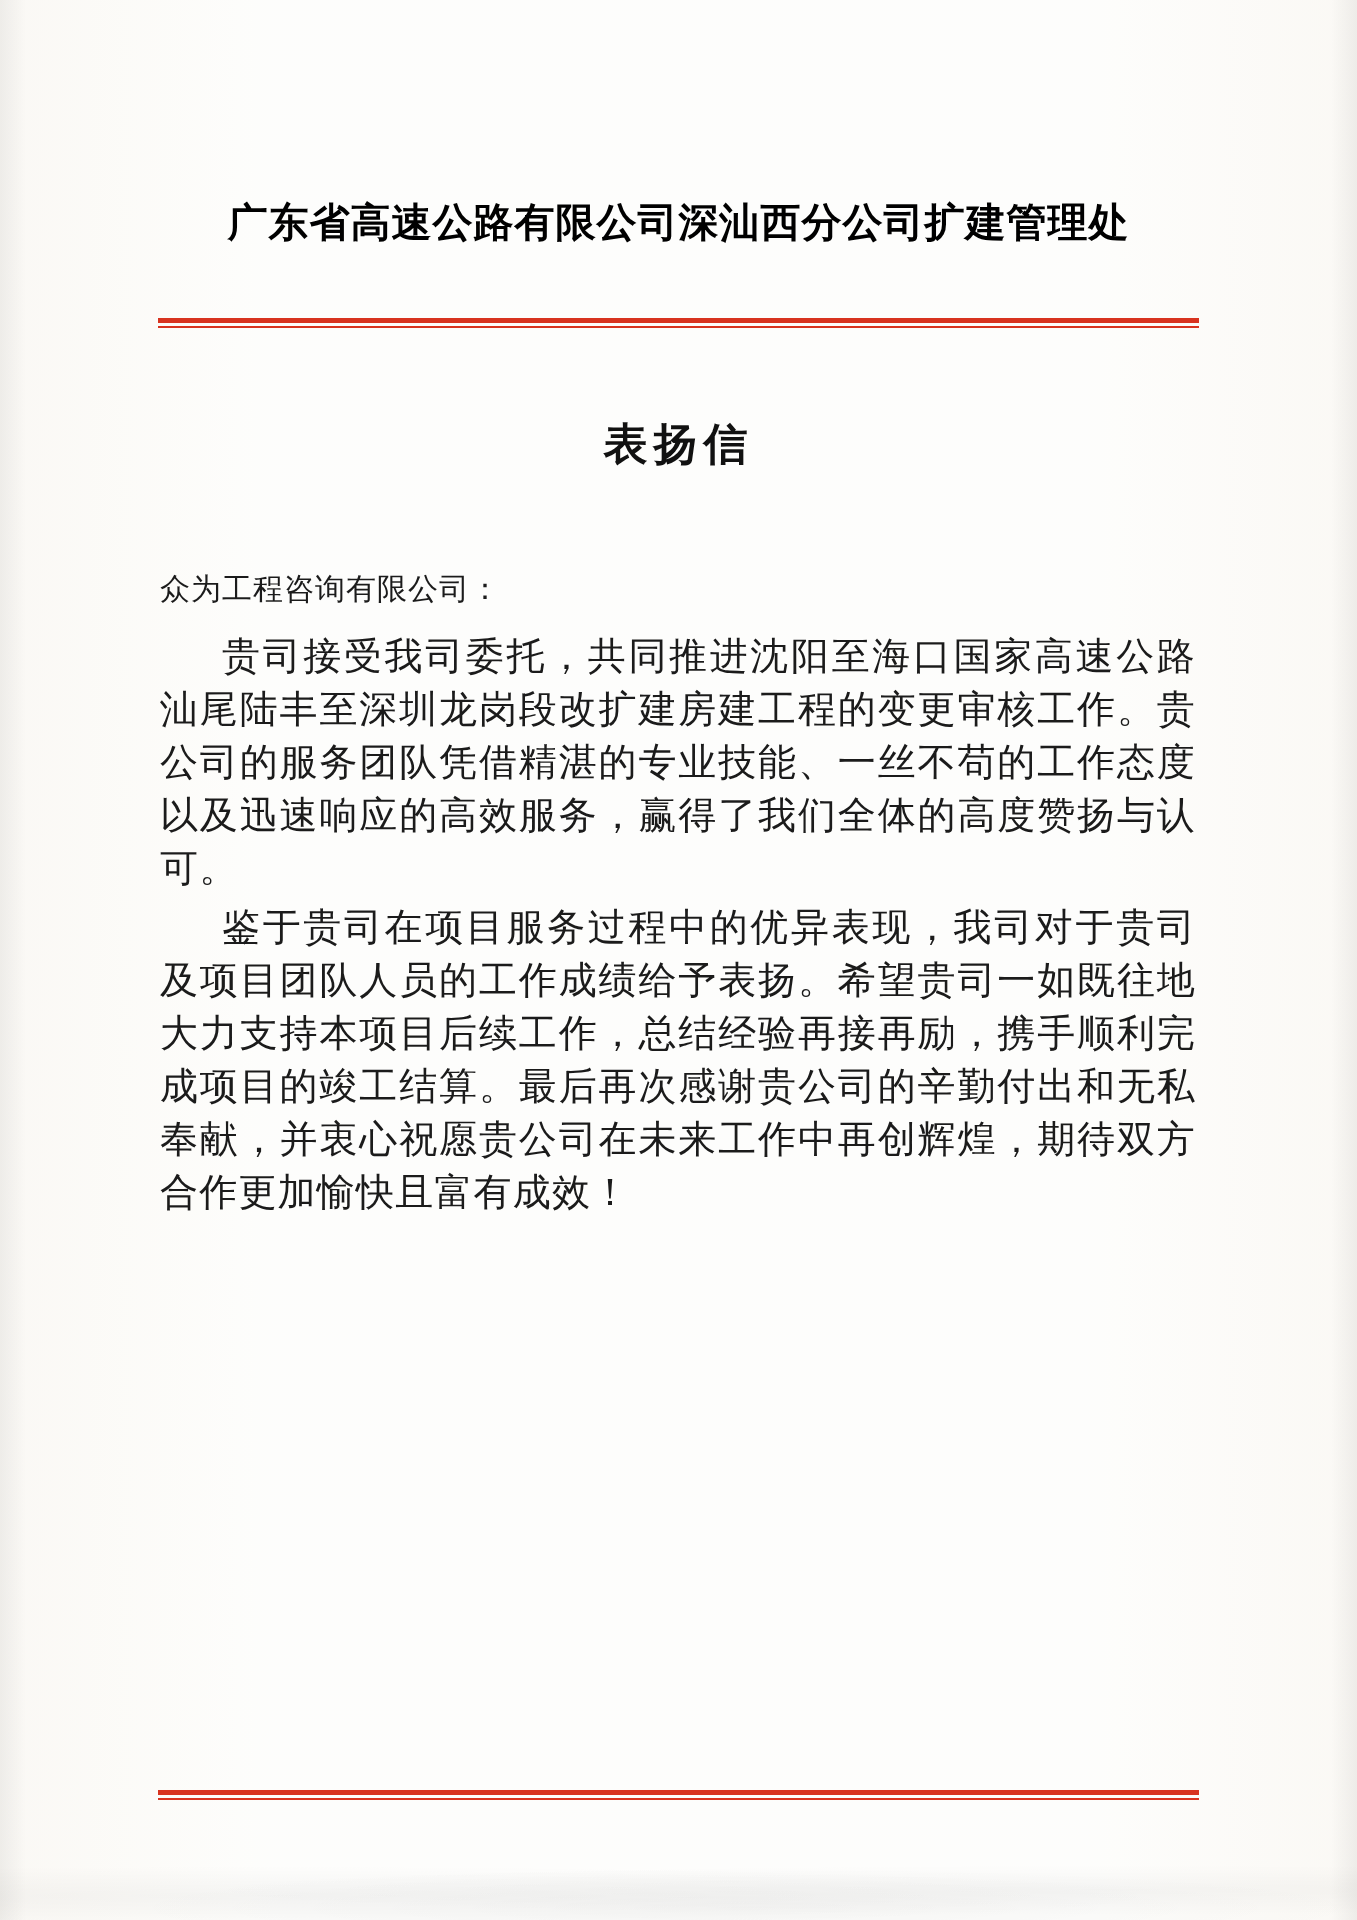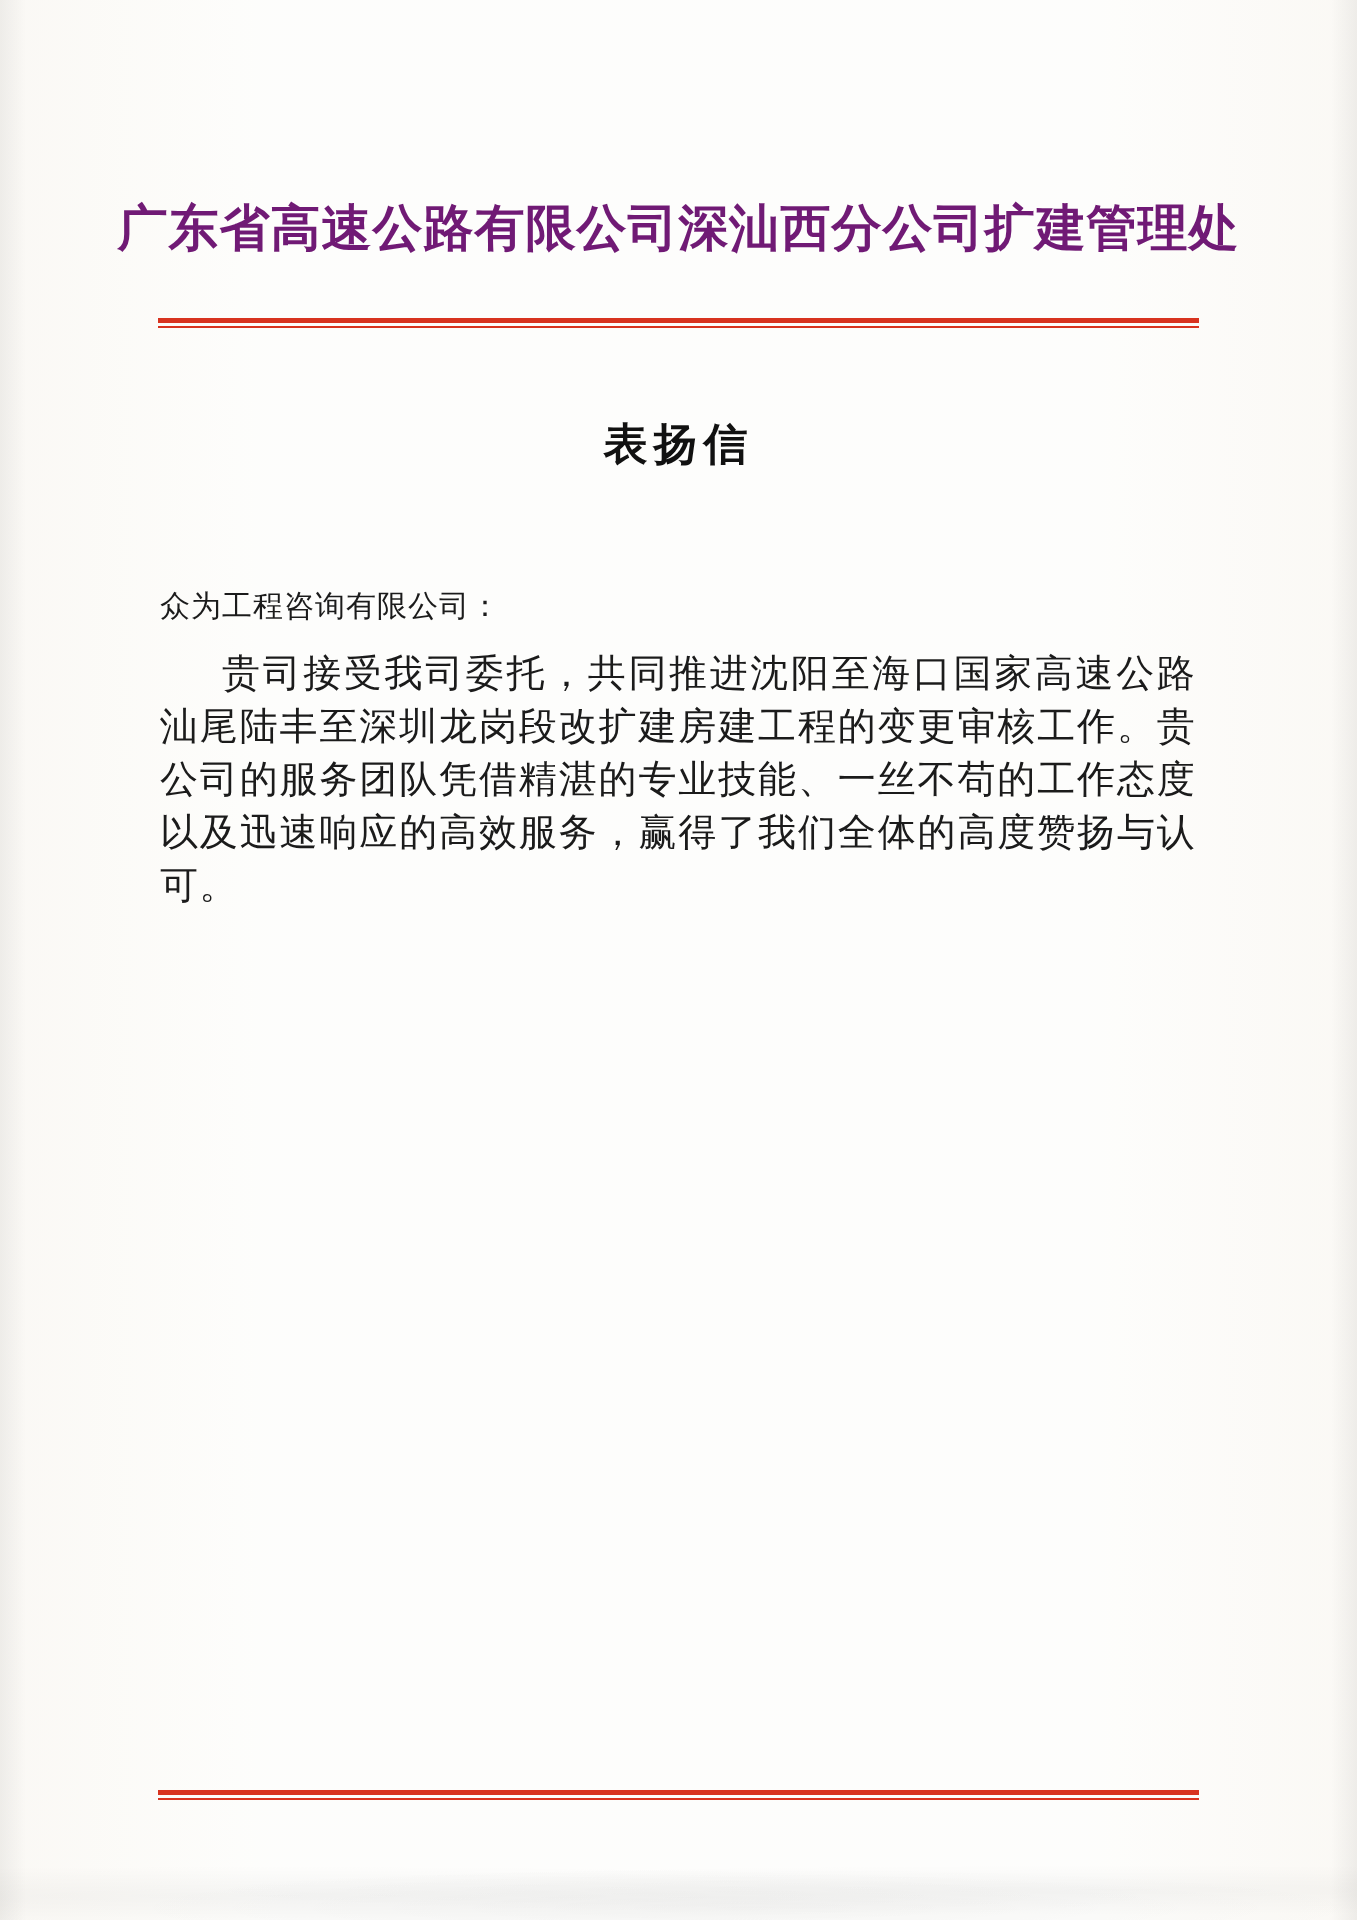--- a/index.html
+++ b/index.html
@@ -33,23 +33,23 @@
   .letterhead {
     position: absolute;
     top: 200px;
     left: 0;
     width: 100%;
     text-align: center;
   }
   .letterhead-title {
     font-family: "DejaVu Serif", "Liberation Serif", serif;
     font-weight: bold;
-    font-size: 50px;
+    font-size: 40px;
     letter-spacing: 1px;
-    color: #701a75;
+    color: #000000;
     line-height: 1.1;
     white-space: nowrap;
   }
   .rule-wrap {
     position: absolute;
     left: 158px;
     width: 1041px;
   }
   .rule-top { top: 318px; }
   .rule-thick {
@@ -68,21 +68,21 @@
     width: 100%;
     text-align: center;
     font-family: Liberation Mono, monospace;
     font-weight: bold;
     font-size: 44px;
     letter-spacing: 6px;
     color: #111;
   }
   .body-block {
     position: absolute;
-    top: 586px;
+    top: 569px;
     left: 160px;
     width: 1036px;
   }
   .salutation {
     font-family: "DejaVu Sans", "Liberation Sans", sans-serif;
     font-size: 30px;
     color: #1b1b1b;
     letter-spacing: 1px;
     margin-bottom: 20px;
   }
@@ -142,20 +142,21 @@
   </div>
 
   <div class="doc-title">表扬信</div>
 
   <div class="body-block">
     <div class="salutation">众为工程咨询有限公司：</div>
 
     <p class="para">贵司接受我司委托，共同推进沈阳至海口国家高速公路汕尾陆丰至深圳龙岗段改扩建房建工程的变更审核工作。贵公司的服务团队凭借精湛的专业技能、一丝不苟的工作态度以及迅速响应的高效服务，赢得了我们全体的高度赞扬与认可。</p>
 
 
+    <p class="para">鉴于贵司在项目服务过程中的优异表现，我司对于贵司及项目团队人员的工作成绩给予表扬。希望贵司一如既往地大力支持本项目后续工作，总结经验再接再励，携手顺利完成项目的竣工结算。最后再次感谢贵公司的辛勤付出和无私奉献，并衷心祝愿贵公司在未来工作中再创辉煌，期待双方合作更加愉快且富有成效！</p>
   </div>
 
   <div class="rule-wrap rule-bottom">
     <div class="rule-thick"></div>
     <div class="rule-thin"></div>
   </div>
 
   <div class="scan-noise"></div>
 </div>
 

